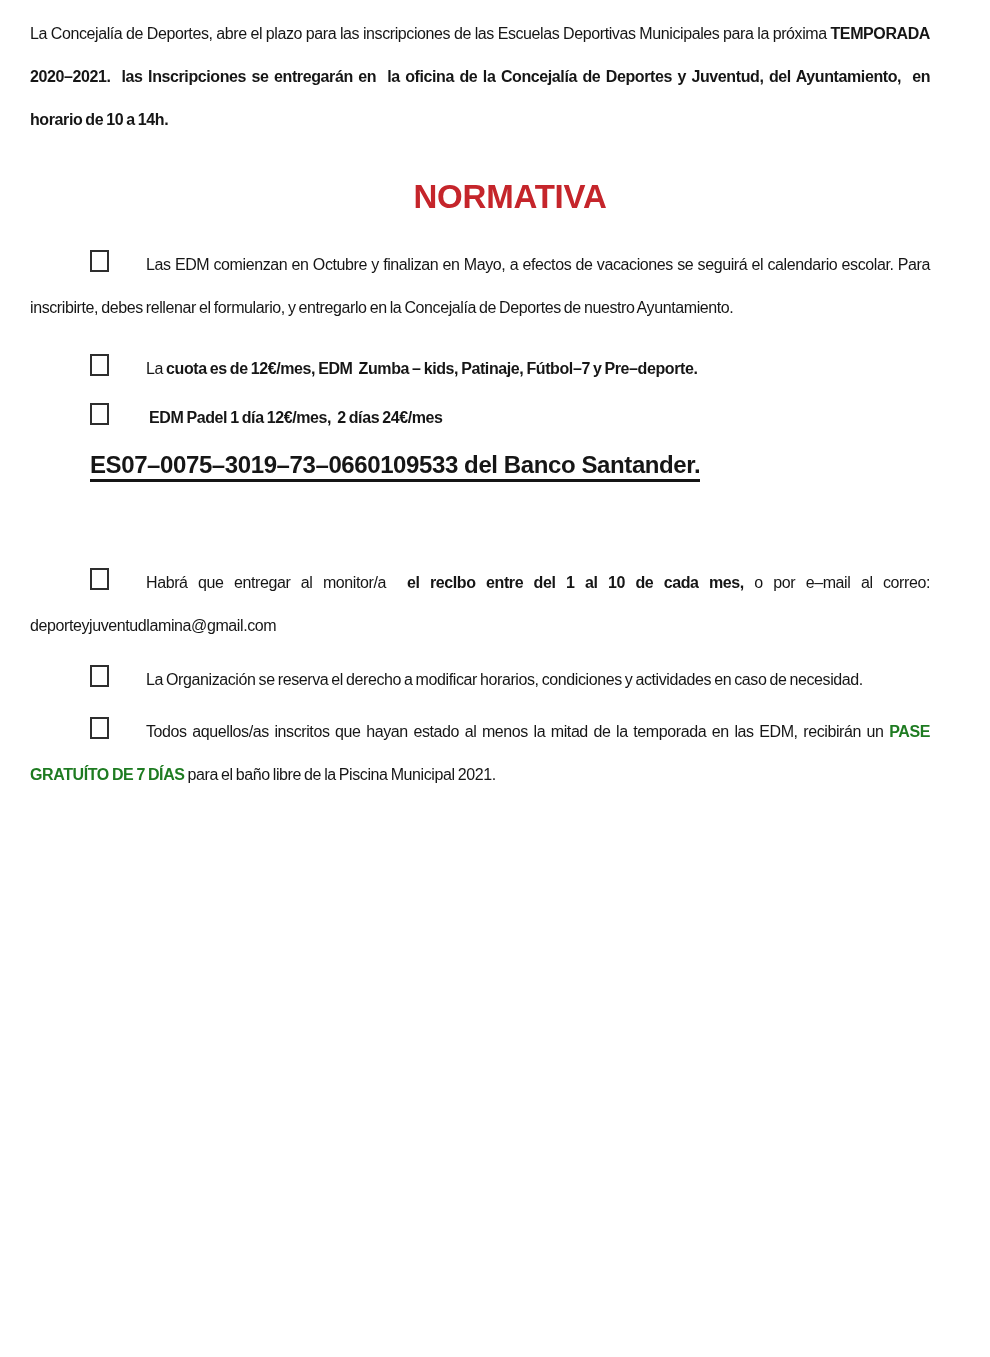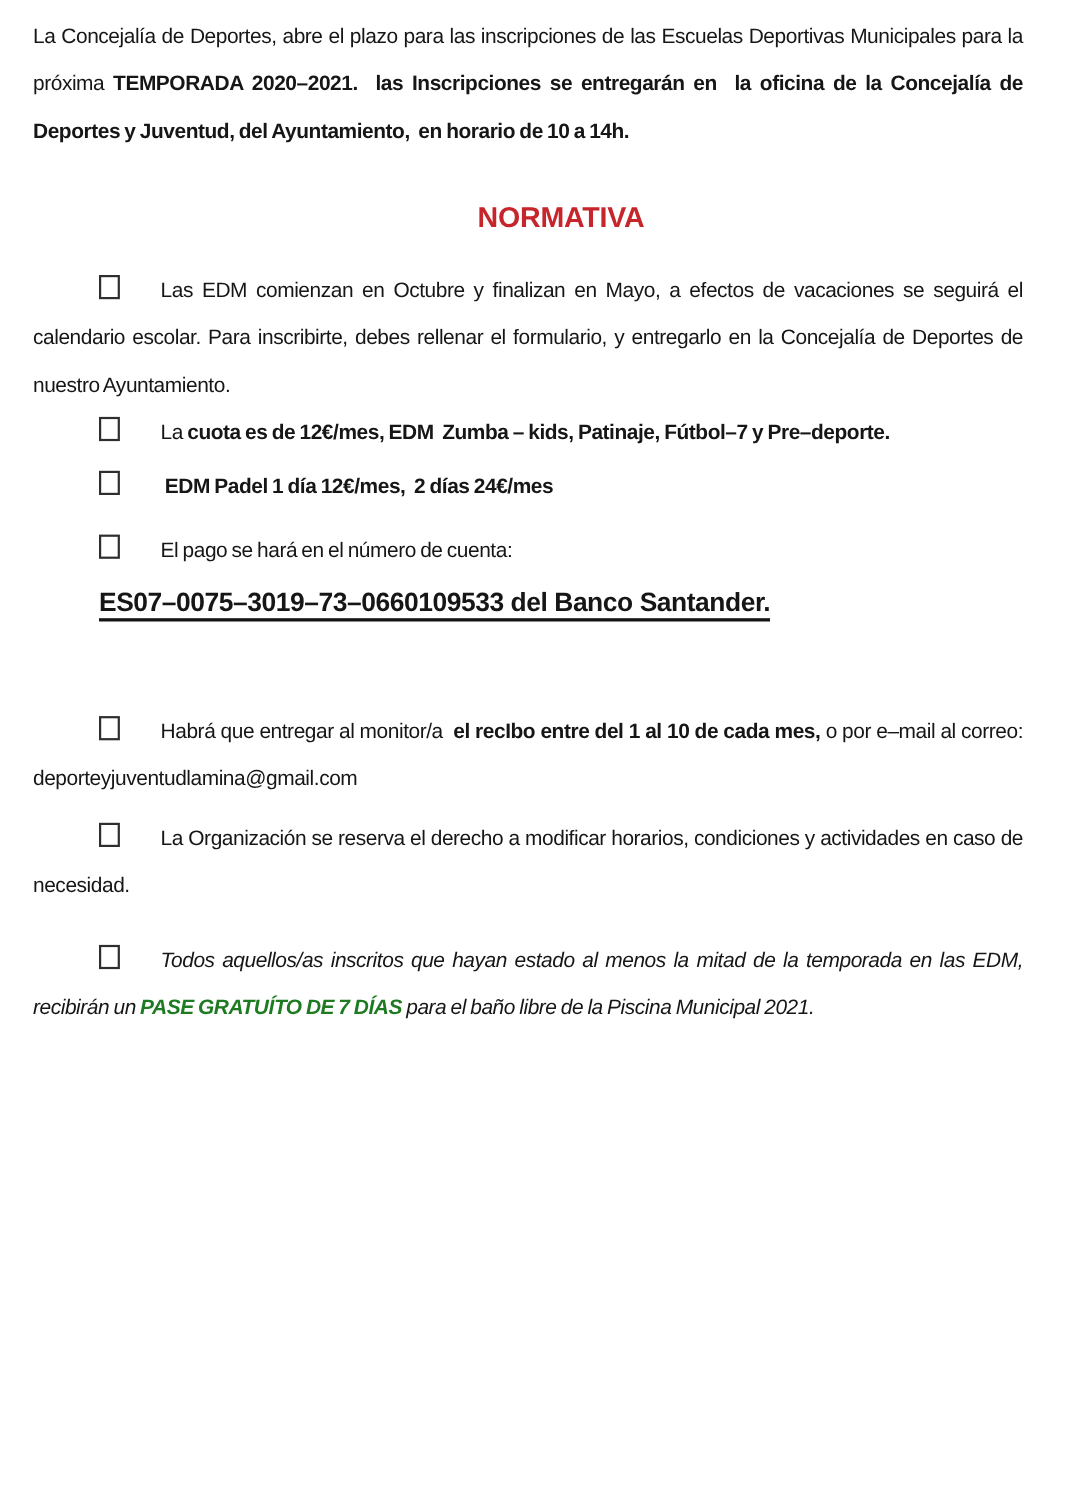--- a/index.html
+++ b/index.html
@@ -14,21 +14,21 @@
     height:1357px;
     box-sizing:border-box;
     background:#ffffff;
     padding:12px 60px 0 30px;
     overflow:hidden;
     font-family:"Liberation Sans",sans-serif;
     color:var(--text);
   }
   .para{
     margin:0;
-    font-size:19px;
+    font-size:16px;
     line-height:43px;
     text-align:justify;
     letter-spacing:-0.4px;
     word-spacing:-1px;
   }
   .b{font-weight:bold;}
   .gb{font-weight:bold;color:var(--green);}
   .u{border-bottom:3px solid var(--underline);padding-bottom:1px;}
   
   .sq{
@@ -38,58 +38,57 @@
     margin-right:37px;
     transform:translateY(2px);
     background:transparent;
   }
   
   .hang-out{text-indent:60px;}
   
   .hang-in{margin-left:117px;text-indent:-57px;}
   .heading{
     margin:36px 0 0 60px;
-    font-size:26px;
+    font-size:33px;
     line-height:40px;
     font-weight:bold;
     color:var(--red);
     text-align:center;
     letter-spacing:-0.2px;
   }
   .account{
     margin:4px 0 0 60px;
     font-size:24px;
     line-height:43px;
     font-weight:bold;
     letter-spacing:-0.4px;
   }
   .mt6{margin-top:6px;}
-  .mt9{margin-top:25px;font-style:italic;}
-  .mt10{margin-top:0;}
+  .mt9{margin-top:9px;}
+  .mt10{margin-top:18px;}
   .mt11{margin-top:11px;}
   .mt15{margin-top:15px;}
   .mt26{margin-top:26px;}
   .mt75{margin-top:75px;}
 </style>
 </head>
 <body>
 
 <main>
 
   <p class="para"><span>La Concejalía de Deportes, abre el plazo para las inscripciones de las Escuelas Deportivas Municipales para la próxima </span><span class="b">TEMPORADA 2020–2021.&nbsp; las Inscripciones se entregarán en&nbsp; la oficina de la Concejalía de Deportes y Juventud, del Ayuntamiento,&nbsp; en horario de 10 a 14h.</span></p>
 
   <h1 class="heading">NORMATIVA</h1>
 
   <p class="para hang-out mt26"><span class="sq"></span><span>Las EDM comienzan en Octubre y finalizan en Mayo, a efectos de vacaciones se seguirá el calendario escolar. Para inscribirte, debes rellenar el formulario, y entregarlo en la Concejalía de Deportes de nuestro Ayuntamiento.</span></p>
 
   <p class="para hang-in mt10"><span class="sq"></span><span>La </span><span class="b">cuota es de 12€/mes, EDM&nbsp; Zumba – kids, Patinaje, Fútbol–7 y Pre–deporte.</span></p>
 
   <p class="para hang-in mt6"><span class="sq"></span><span class="b">&nbsp;EDM Padel 1 día 12€/mes,&nbsp; 2 días 24€/mes</span></p>
 
-  <p class="para hang-in mt15"><span class="sq"></span><span>El pago se hará en el número de cuenta:</span></p>
 
   <p class="account"><span class="u">ES07–0075–3019–73–0660109533 del Banco Santander.</span></p>
 
   <p class="para hang-out mt75"><span class="sq"></span><span>Habrá que entregar al monitor/a&nbsp; </span><span class="b">el recIbo entre del 1 al 10 de cada mes,</span><span> o por e–mail al correo: </span><span>deporteyjuventudlamina@gmail.com</span></p>
 
   <p class="para hang-out mt11"><span class="sq"></span><span>La Organización se reserva el derecho a modificar horarios, condiciones y actividades en caso de necesidad.</span></p>
 
   <p class="para hang-out mt9"><span class="sq"></span><span>Todos aquellos/as inscritos que hayan estado al menos la mitad de la temporada en las EDM, recibirán un </span><span class="gb">PASE GRATUÍTO DE 7 DÍAS</span><span> para el baño libre de la Piscina Municipal 2021.</span></p>
 
 

